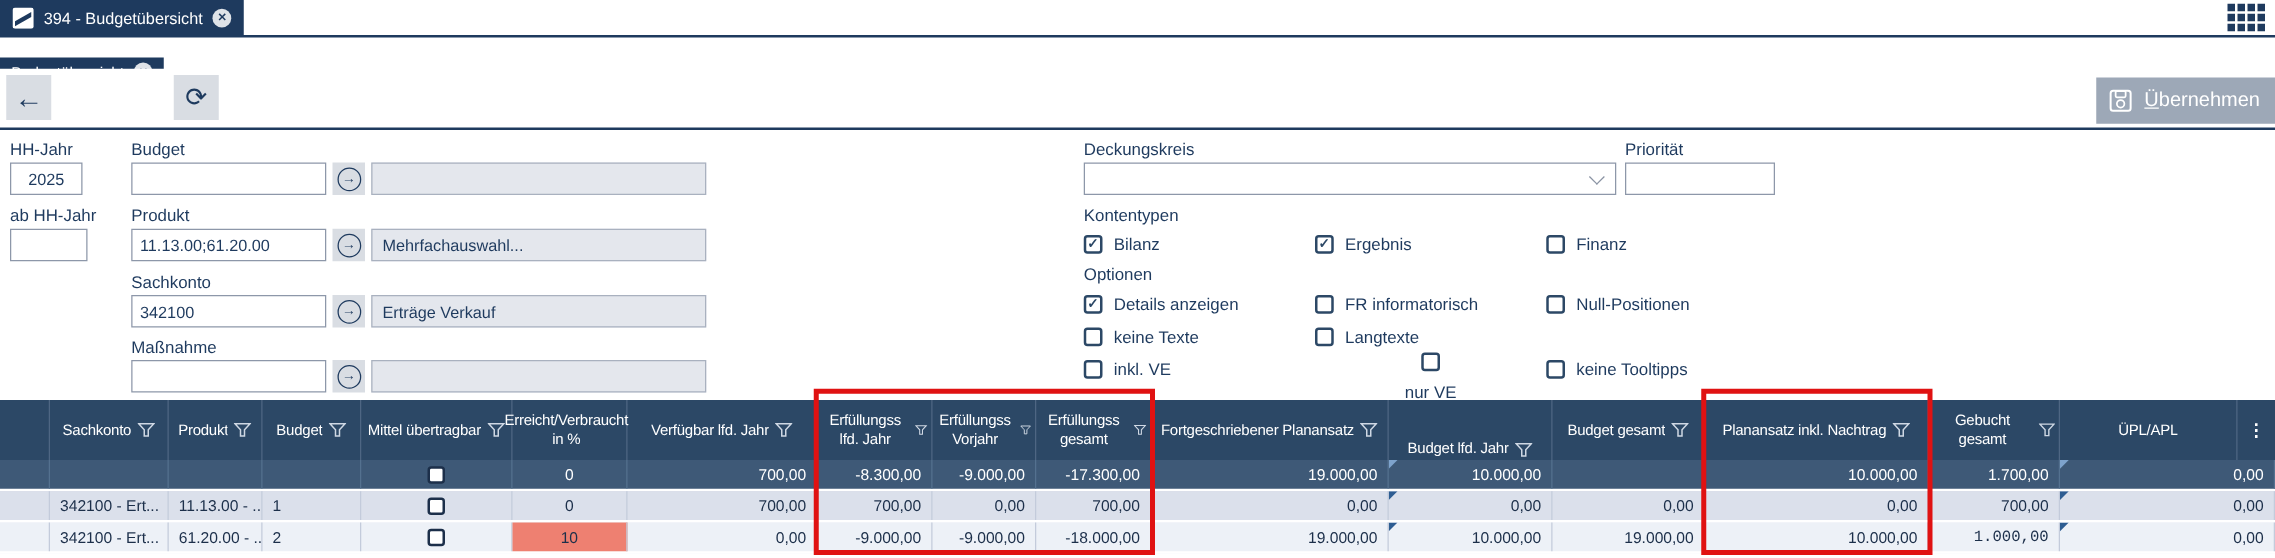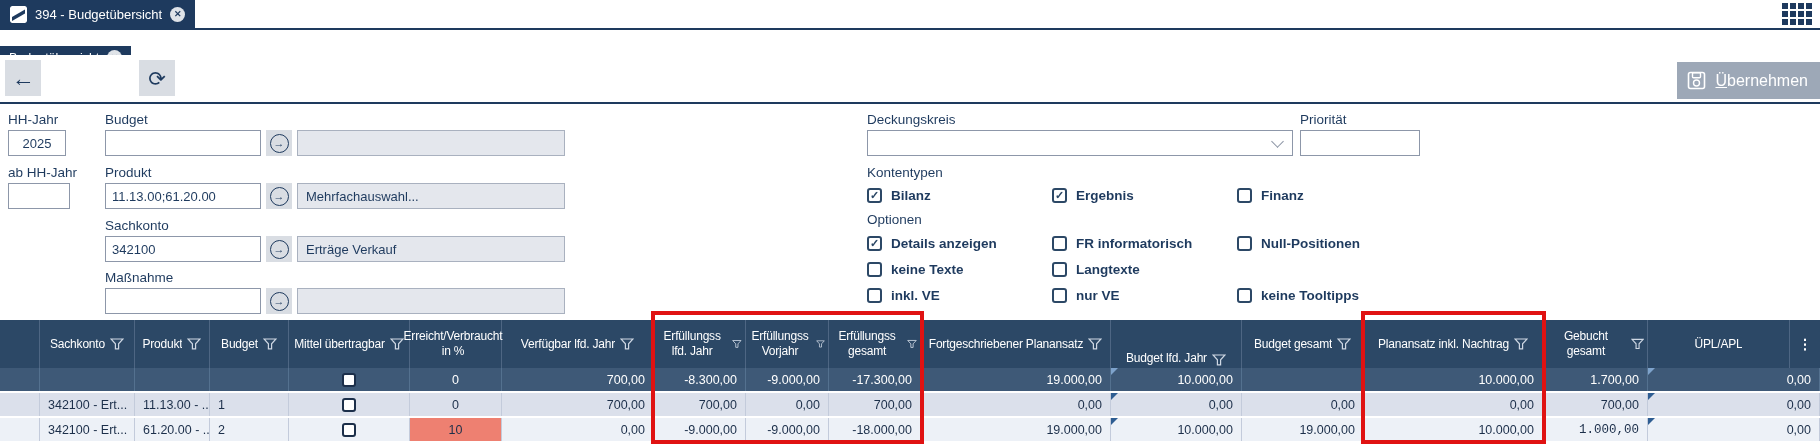--- a/index.html
+++ b/index.html
@@ -64,21 +64,21 @@
   .go-circle::after{content:"→";font-size:11px;line-height:1;}
   .dropdown{position:absolute;height:26px;border:1px solid var(--input-border);background:#fff;box-sizing:border-box;
             display:flex;align-items:center;justify-content:flex-end;padding:0 10px;cursor:pointer;}
   .chev{width:8px;height:8px;border-right:1.6px solid #8a93a3;border-bottom:1.6px solid #8a93a3;
         transform:rotate(45deg);margin-top:-4px;}
   .check-grid{position:absolute;display:grid;grid-template-columns:185px 185px 185px;grid-auto-rows:26px;}
   .check-item{display:flex;align-items:center;gap:9px;cursor:pointer;}
   .cb{width:15px;height:15px;border:2px solid var(--header-bg);border-radius:3px;background:#fff;box-sizing:border-box;
       display:flex;align-items:center;justify-content:center;color:var(--header-bg);font-size:11px;font-weight:bold;flex:0 0 auto;}
   .cb.checked::after{content:"✓";line-height:1;}
-  .check-item .cl{color:var(--navy);font-size:13.5px;white-space:nowrap;font-weight:bold;}
+  .check-item .cl{color:var(--navy);font-size:13.5px;white-space:nowrap;}
 
   
   .grid{position:absolute;top:320px;left:0;width:1820px;}
   .trow{display:flex;}
   .thead{height:48px;background:var(--header-bg);color:#fff;}
   .th{box-sizing:border-box;border-right:1px solid var(--header-border);display:flex;align-items:center;
       justify-content:center;gap:5px;text-align:center;font-size:12px;padding:2px 3px;letter-spacing:-0.2px;cursor:pointer;}
   .th .lbl{line-height:1.25;}
   .th.nowrap .lbl{white-space:nowrap;overflow:hidden;}
   .th.kebab{font-size:14px;font-weight:bold;cursor:pointer;}
@@ -227,21 +227,21 @@
           <span class="cl">keine Texte</span>
         </div>
         <div class="check-item" style="grid-area: 2 / 2;">
           <span class="cb"></span>
           <span class="cl">Langtexte</span>
         </div>
         <div class="check-item" style="grid-area: 3 / 1;">
           <span class="cb"></span>
           <span class="cl">inkl. VE</span>
         </div>
-        <div class="check-item" style="grid-area: 3 / 2;">
+        <div class="check-item" style="grid-area: 3 / 2; flex-direction: column;">
           <span class="cb"></span>
           <span class="cl">nur VE</span>
         </div>
         <div class="check-item" style="grid-area: 3 / 3;">
           <span class="cb"></span>
           <span class="cl">keine Tooltipps</span>
         </div>
       </div>
   </div>
 

